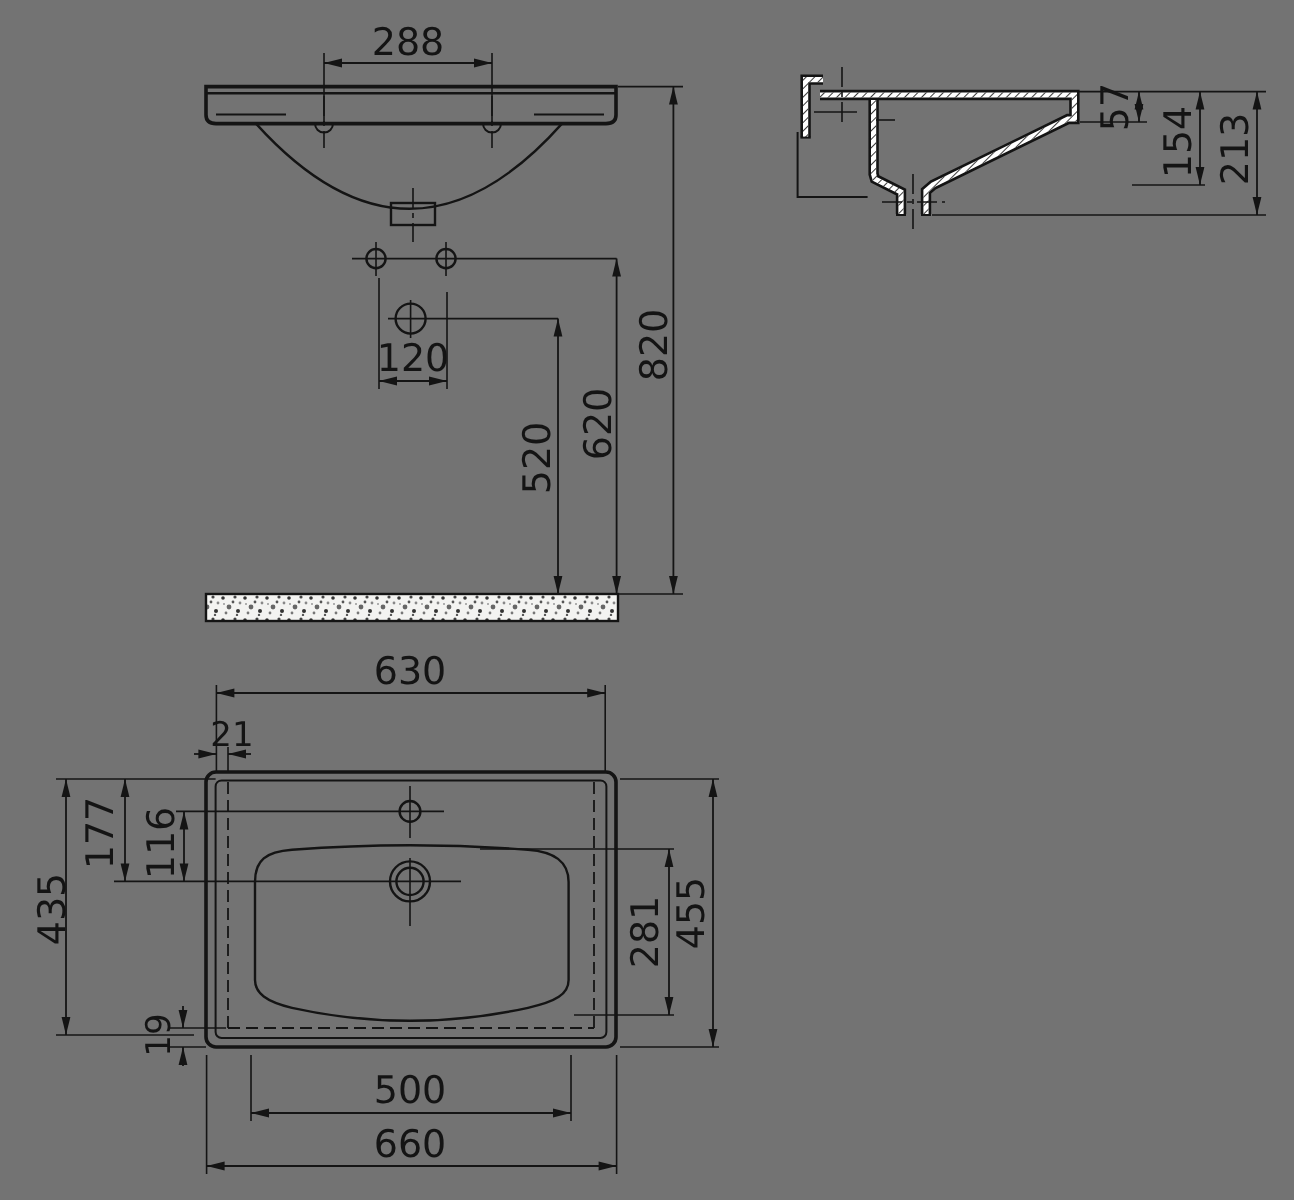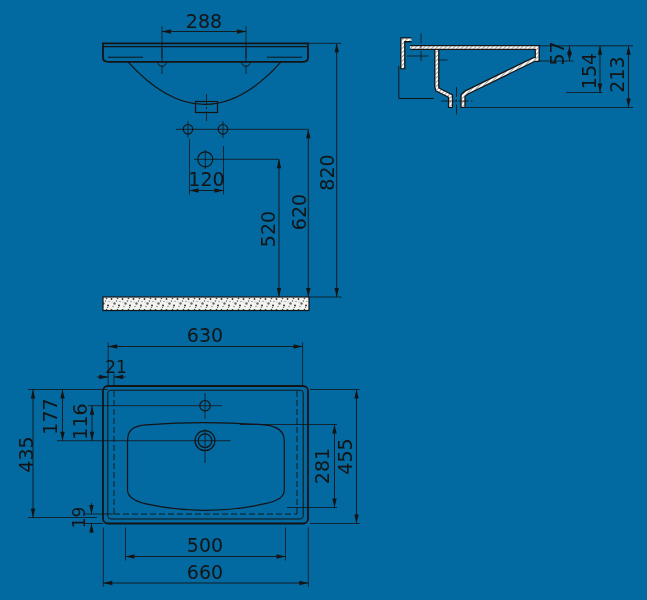--- a/index.html
+++ b/index.html
@@ -1,16 +1,16 @@
 <!DOCTYPE html>
 <html><head>
 <meta charset="utf-8">
 <style>
   html,body{margin:0;padding:0;background:#ffffff;}
-  .stage{width:647px;height:600px;position:relative;background:#0369a1;overflow:hidden;}
+  .stage{width:647px;height:600px;position:relative;background:#737373;overflow:hidden;}
   svg{display:block;}
   svg text{font-family:"DejaVu Sans","Liberation Sans",sans-serif;font-size:19px;fill:#141414;text-anchor:middle;}
   svg text.sm{font-size:17px;}
   .ol{stroke:#141414;stroke-width:1.8;fill:none;}
   .md{stroke:#141414;stroke-width:1.2;fill:none;}
   .ln{stroke:#141414;stroke-width:1;fill:none;}
   .ext{stroke:#141414;stroke-width:0.8;fill:none;}
   .dim{stroke:#141414;stroke-width:0.9;fill:none;}
   .cl{stroke:#141414;stroke-width:0.8;fill:none;stroke-dasharray:10 2.5 2.5 2.5;}
   .dsh{stroke:#141414;stroke-width:0.9;fill:none;stroke-dasharray:6 3;}

